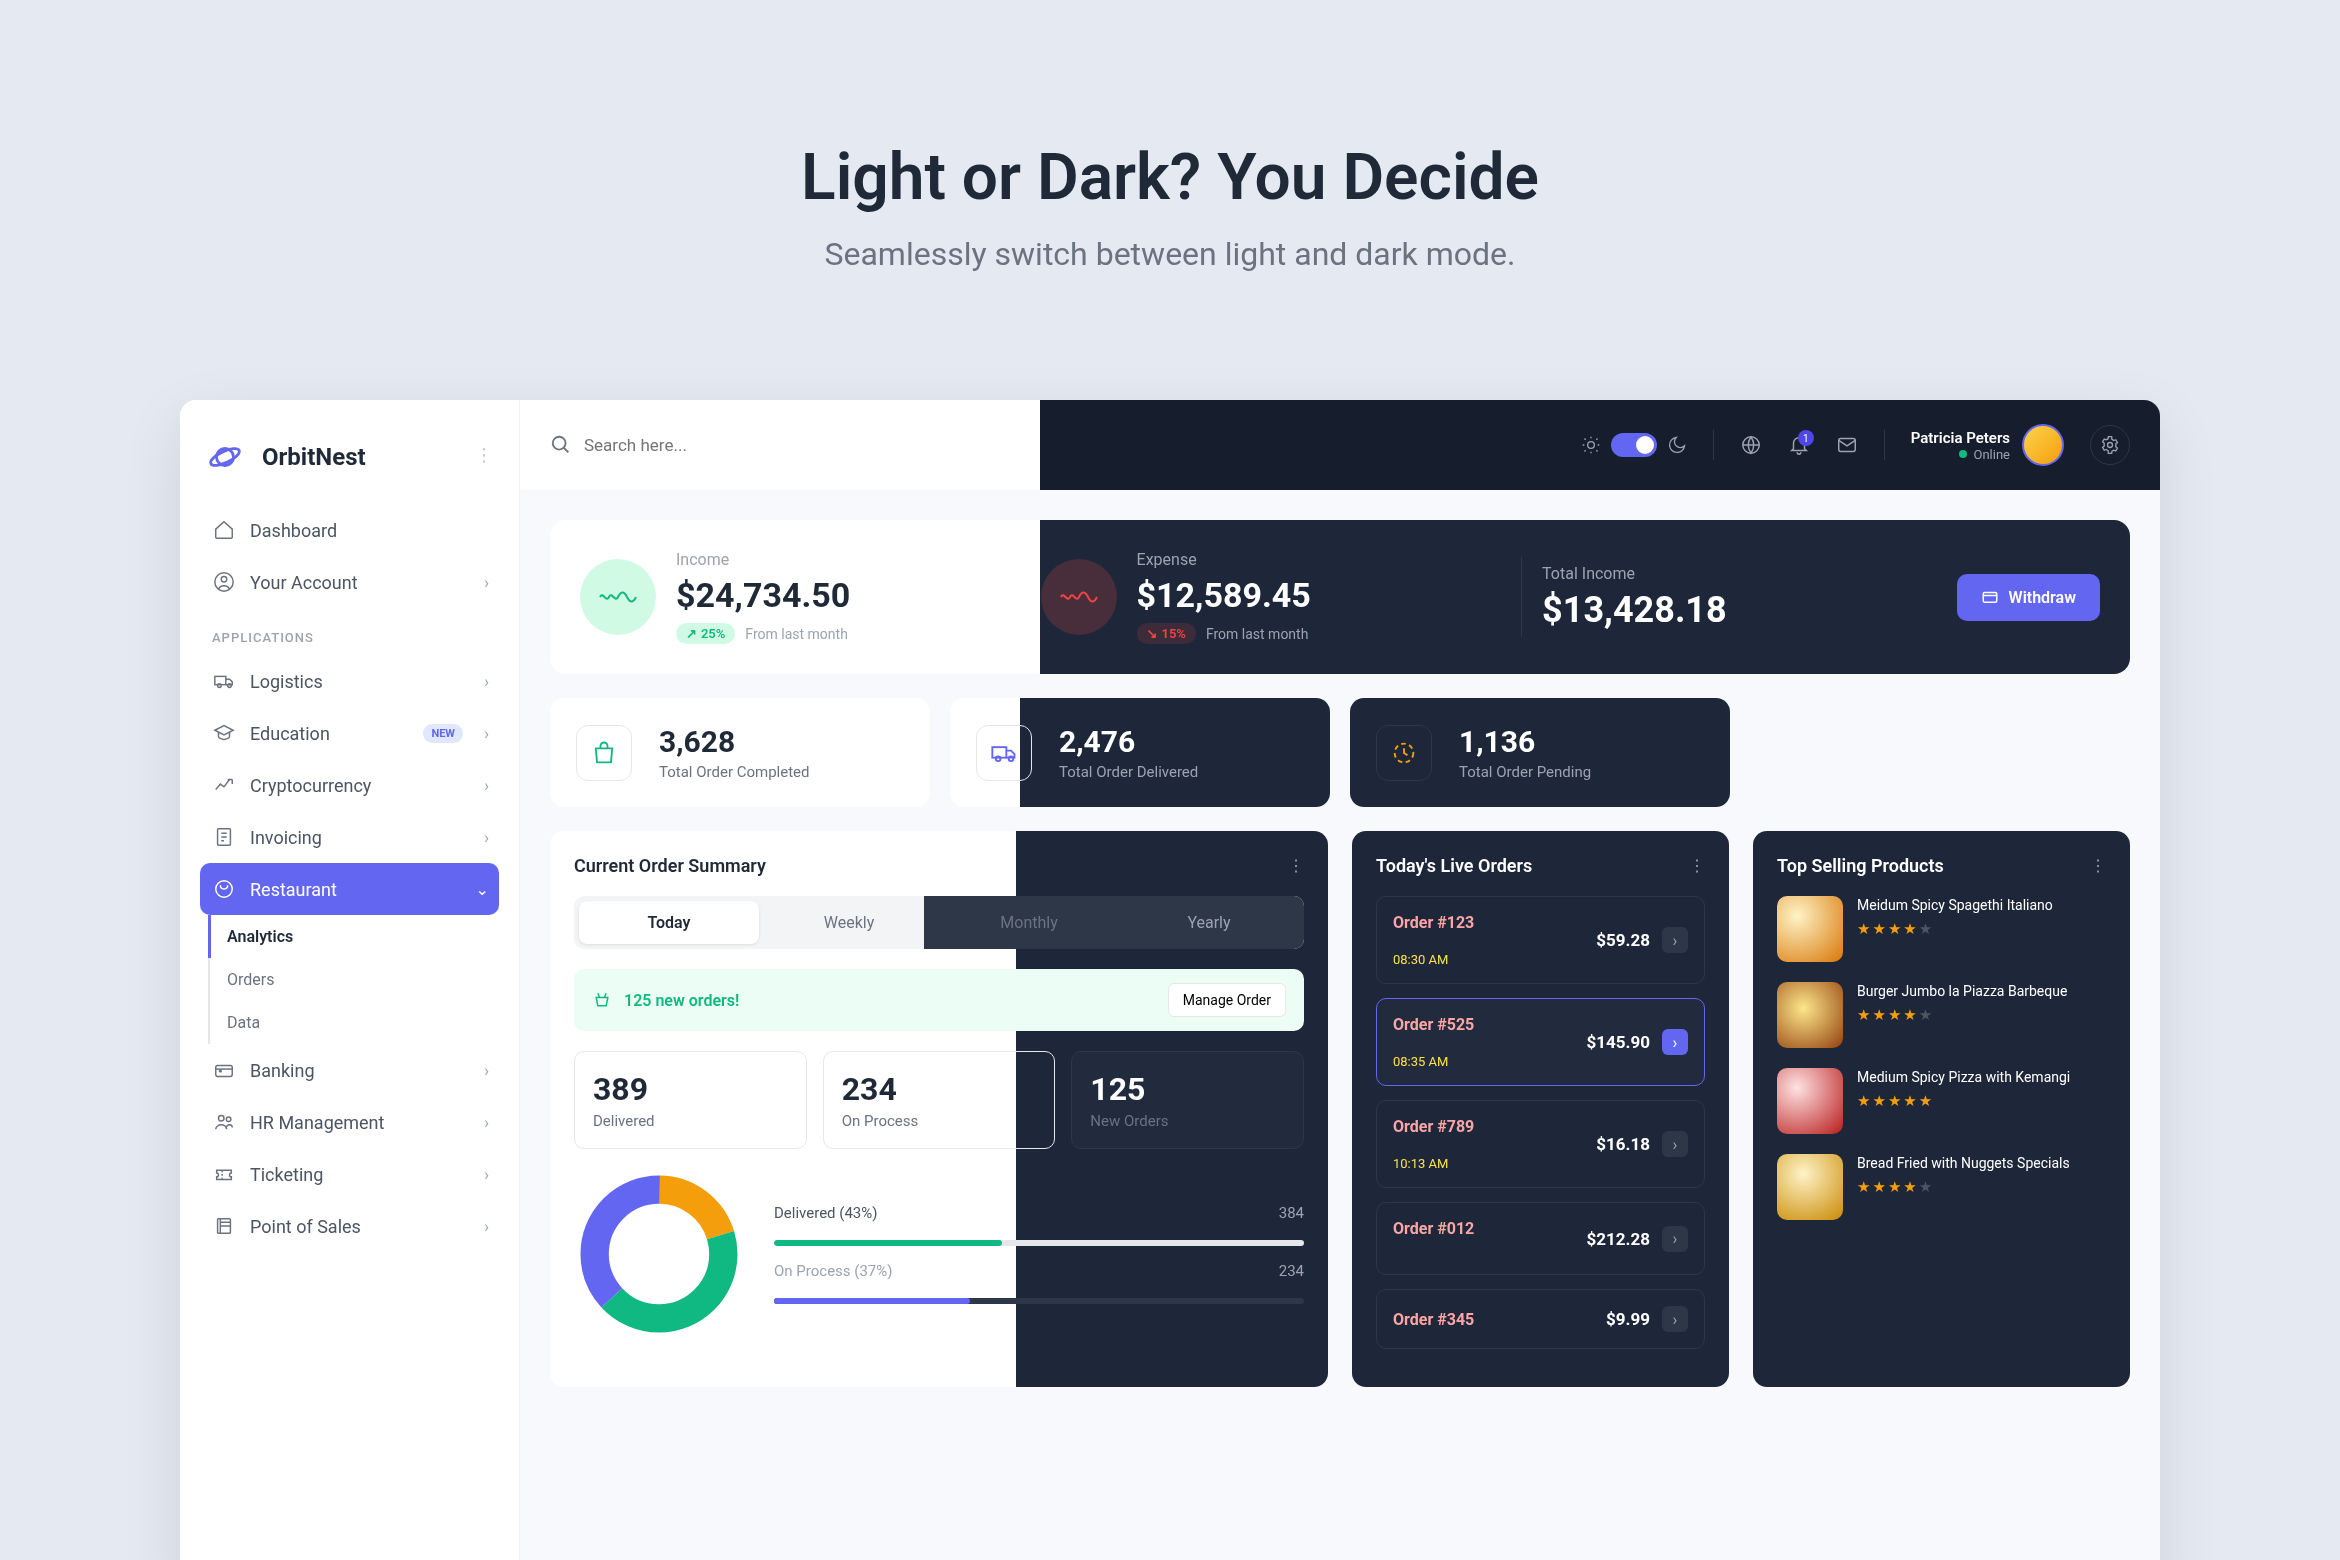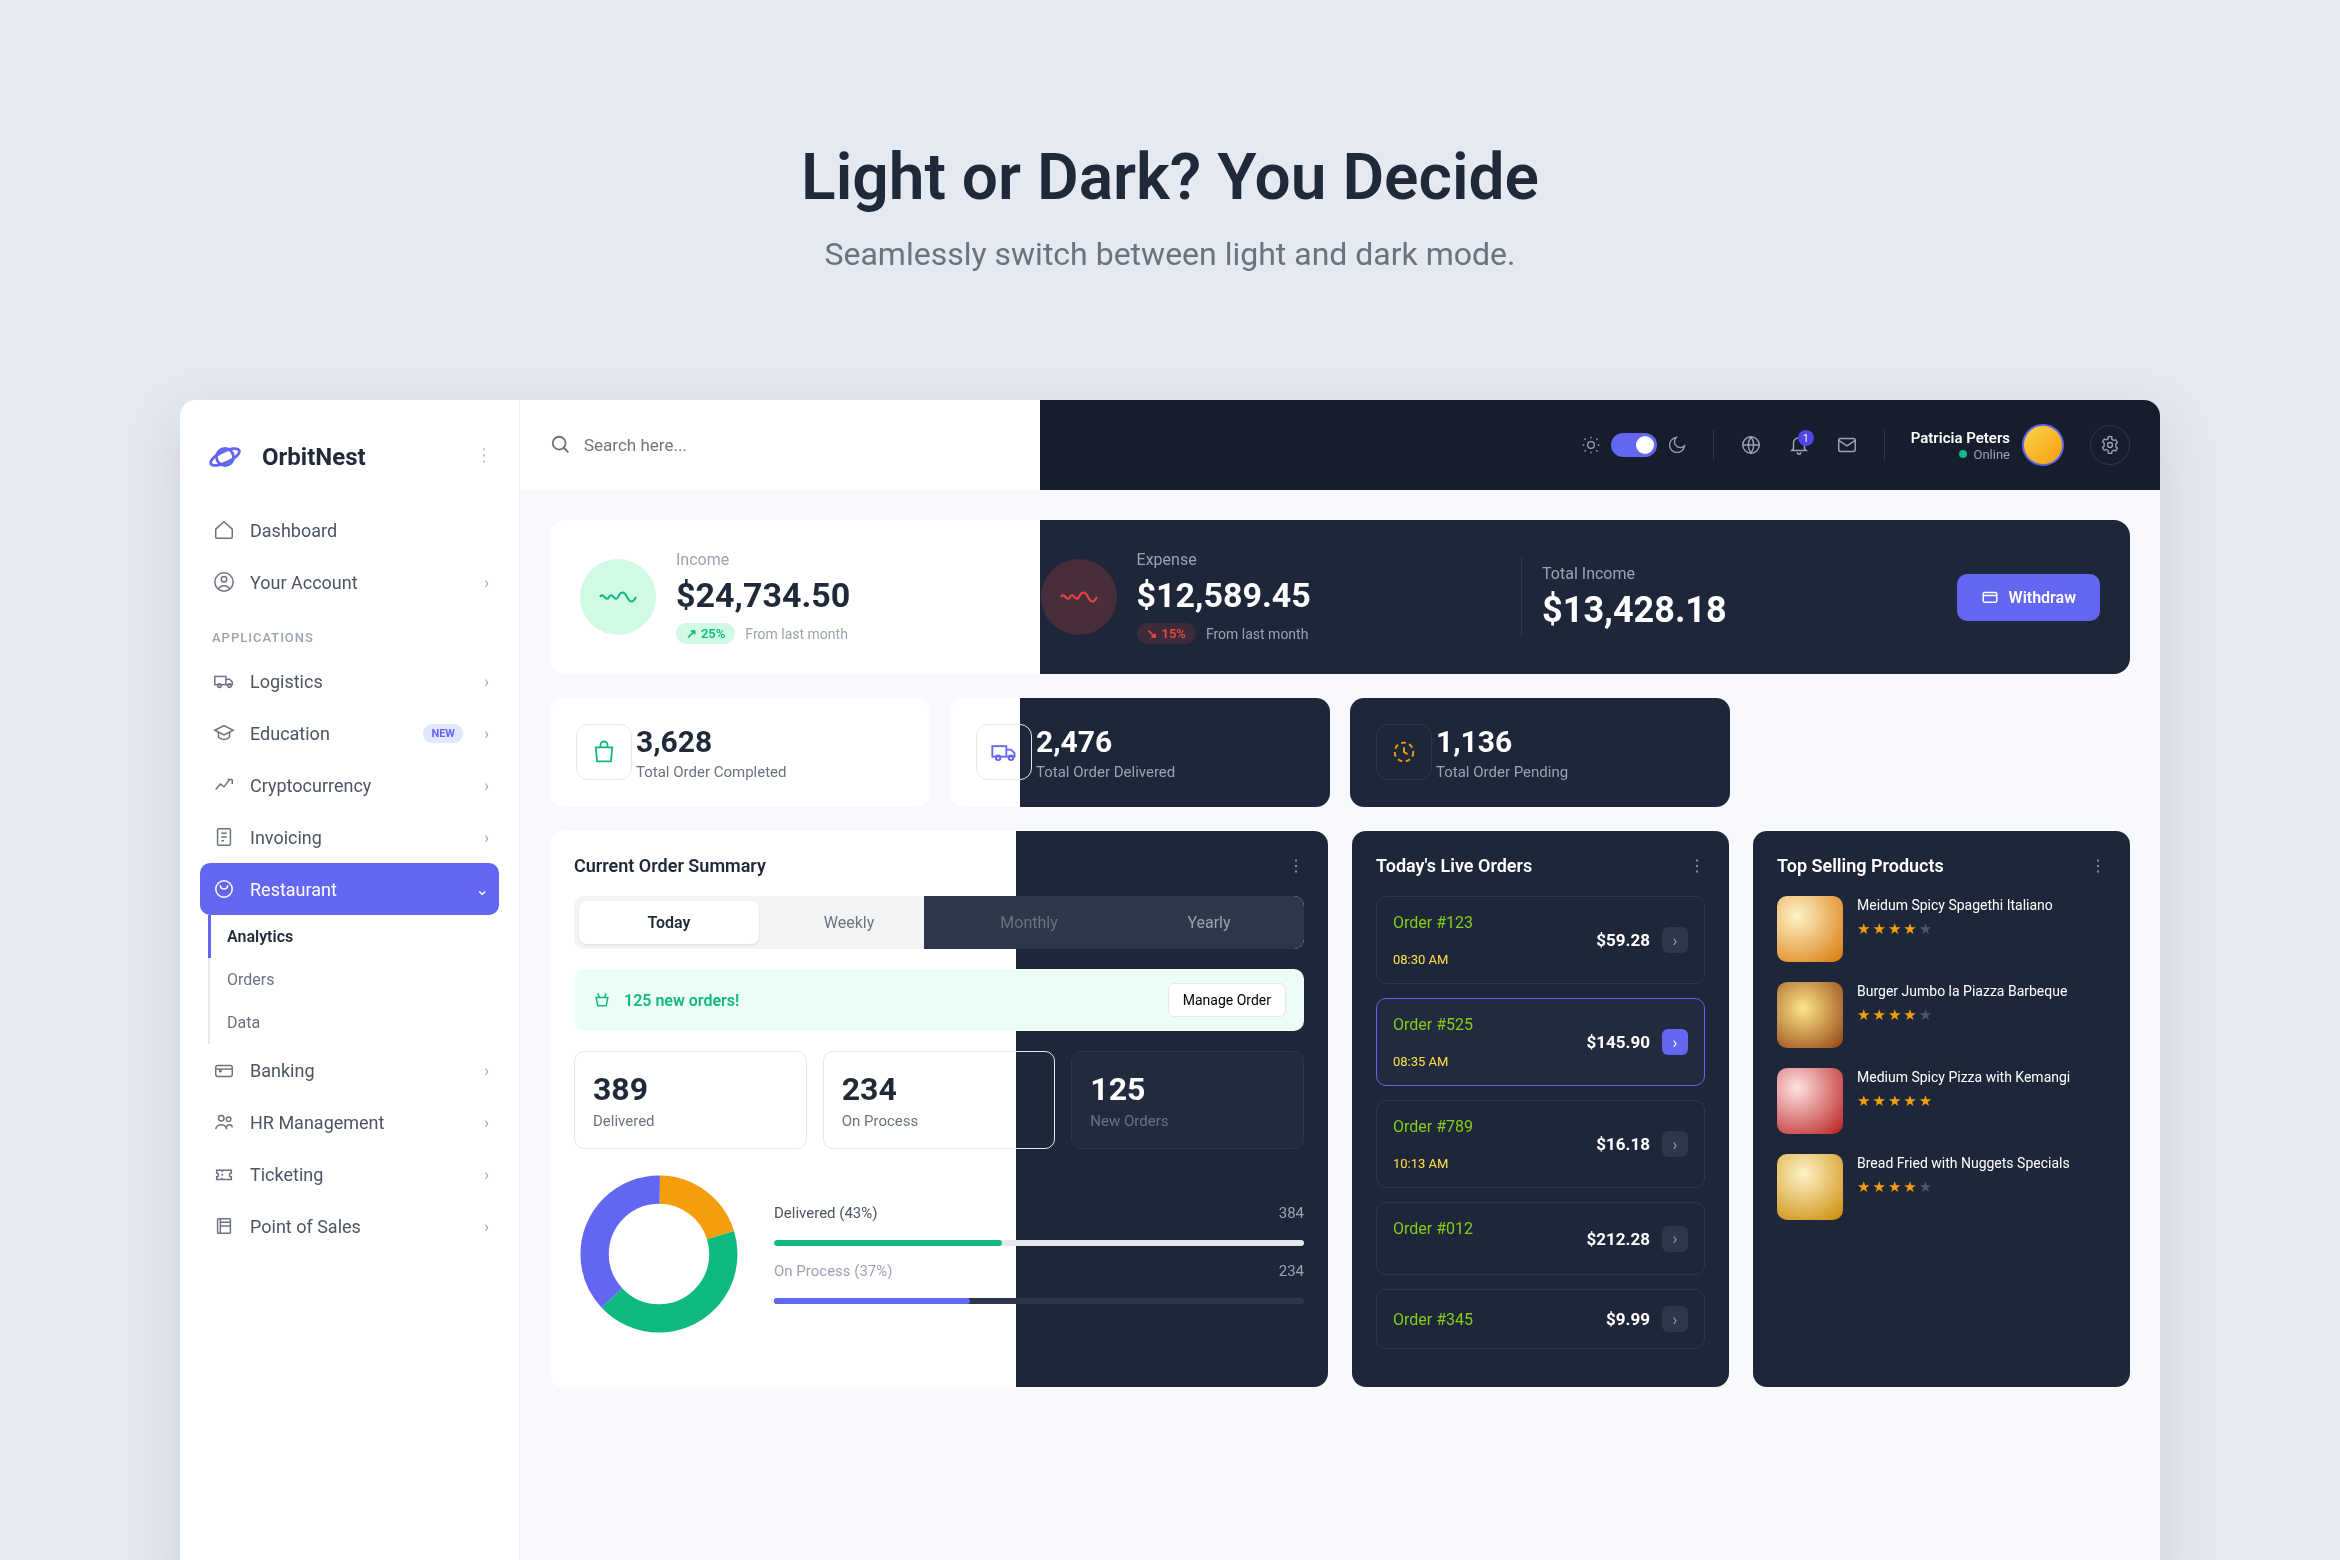--- a/index.html
+++ b/index.html
@@ -55,21 +55,21 @@
 .kpi-meta{display:flex;align-items:center;gap:10px;margin-top:8px;font-size:14px;color:#9CA3AF}
 .pill{padding:3px 10px;border-radius:12px;font-size:13px;font-weight:600;display:inline-flex;align-items:center;gap:4px}
 .pill.up{background:#D1FAE5;color:#10B981}
 .pill.down{background:rgba(239,68,68,0.15);color:#EF4444}
 .kpi-divider{width:1px;height:80px;background:#2D3748;position:relative;z-index:2;margin:0 20px}
 .total-income{position:relative;z-index:2;flex:0.9}
 .total-income .kpi-label{color:#9CA3AF}
 .total-income .kpi-val{color:#fff;font-size:36px}
 .withdraw{background:#6366F1;color:#fff;padding:14px 24px;border-radius:10px;font-size:16px;font-weight:600;display:flex;align-items:center;gap:10px;position:relative;z-index:2;border:none;cursor:pointer}
 .stats-row{grid-column:1/3;display:grid;grid-template-columns:repeat(4,1fr);gap:20px}
-.stat-card{background:#fff;border-radius:14px;padding:26px;display:flex;gap:4px;position:relative}
+.stat-card{background:#fff;border-radius:14px;padding:26px;display:flex;align-items:center;gap:27px;position:relative}
 .stat-card.dark{background:#1E2739}
 .stat-card.dark .stat-val{color:#fff}
 .stat-card.dark .stat-lbl{color:#9CA3AF}
 .stat-ico{width:56px;height:56px;border:1px solid #E5E7EB;border-radius:12px;display:flex;align-items:center;justify-content:center}
 .stat-card.dark .stat-ico{border-color:#2D3748}
 .stat-val{font-size:30px;font-weight:700;color:#1F2937}
 .stat-lbl{font-size:15px;color:#6B7280;margin-top:4px}
 .panel{background:#fff;border-radius:14px;padding:24px}
 .panel.dark{background:#1E2739}
 .panel-head{display:flex;justify-content:space-between;align-items:center;margin-bottom:20px}
@@ -92,21 +92,21 @@
 .mini-lbl{font-size:15px;color:#6B7280;margin-top:4px}
 .donut-area{display:flex;gap:30px;align-items:center}
 .donut{width:170px;height:170px}
 .legend{flex:1}
 .legend-row{display:flex;justify-content:space-between;align-items:center;margin-bottom:18px;font-size:15px;color:#4B5563}
 .legend-bar{height:6px;background:#E5E7EB;border-radius:3px;margin-top:6px;position:relative;overflow:hidden}
 .legend-fill{height:100%;border-radius:3px}
 .legend-row.dk{color:#9CA3AF}
 .order-item{border:1px solid #2D3748;border-radius:10px;padding:16px;display:flex;align-items:center;justify-content:space-between;margin-bottom:14px;cursor:pointer}
 .order-item.active{border-color:#6366F1;background:#212B3D}
-.order-id{color:#84cc16;font-size:16px;font-weight:400}
+.order-id{color:#fca5a5;font-size:16px;font-weight:700}
 .order-time{color:#fde047;font-size:13px;margin-top:20px}
 .order-price{color:#fff;font-weight:700;font-size:17px}
 .order-arr{width:26px;height:26px;background:#2D3748;border-radius:6px;display:flex;align-items:center;justify-content:center;color:#9CA3AF;margin-left:12px}
 .order-item.active .order-arr{background:#6366F1;color:#fff}
 .product-item{display:flex;gap:14px;margin-bottom:20px;cursor:pointer}
 .product-name{color:#fff;font-size:14px;font-weight:400;line-height:1.3}
 .stars{color:#F59E0B;font-size:15px;margin-top:6px;letter-spacing:2px}
 .stars .empty{color:#4B5563}
 .order-summary-panel{grid-column:1/2;position:relative}
 .order-summary-panel::after{content:'';position:absolute;left:466px;top:0;bottom:0;right:0;background:#1E2739;border-radius:0 14px 14px 0;z-index:0}

